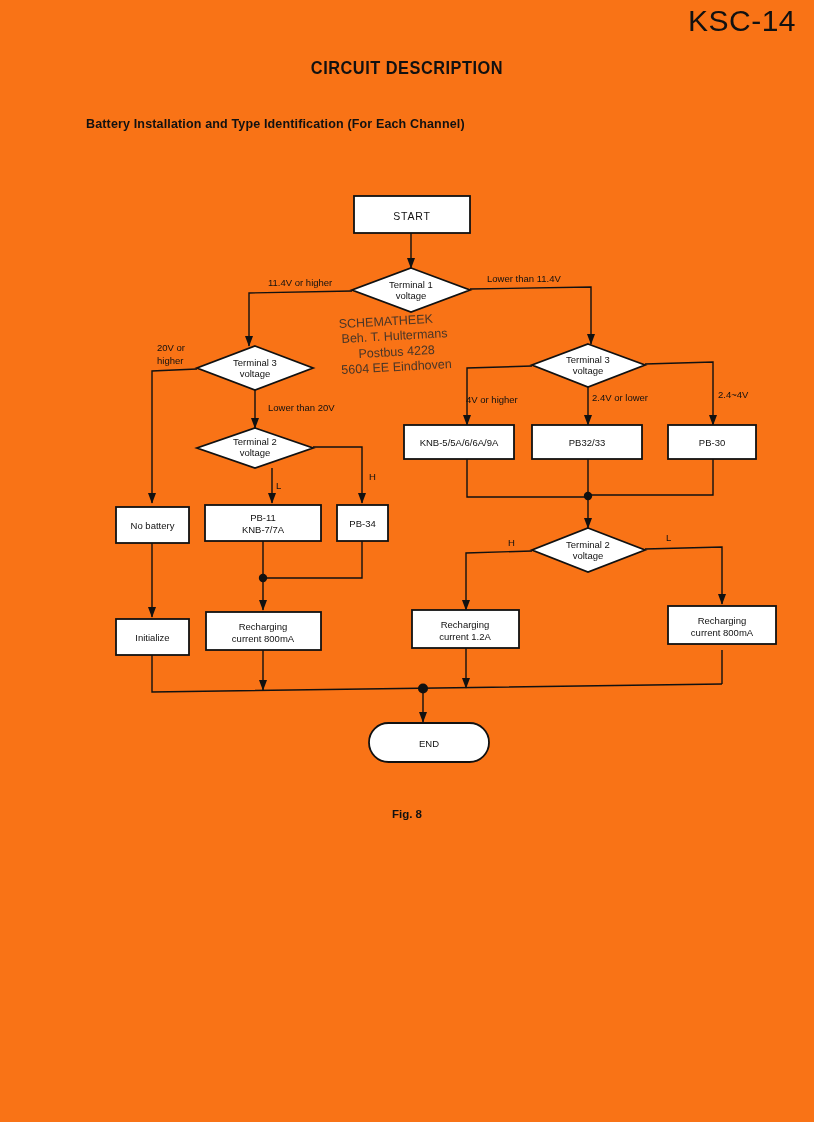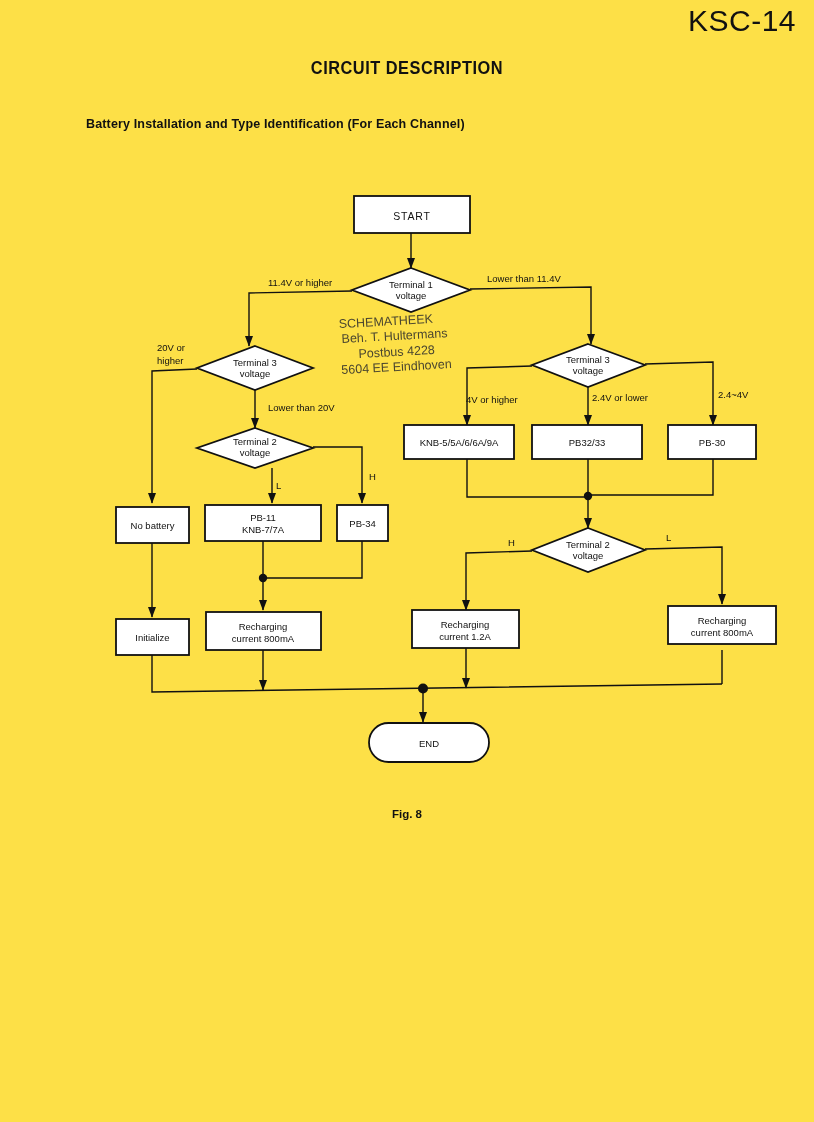--- a/index.html
+++ b/index.html
@@ -11,21 +11,21 @@
     width: 814px;
     height: 1122px;
     position: relative;
     font-family: "Liberation Sans", sans-serif;
     color: #111111;
     overflow: hidden;
   }
   .page {
     position: absolute;
     inset: 0;
-    background: #fde047;
+    background: #f97316;
   }
   #doc-number {
     position: absolute;
     top: 4px;
     right: 18px;
     font-size: 30px;
     font-family: "Liberation Sans", sans-serif;
     font-weight: 400;
     letter-spacing: 0.5px;
     color: #111;

